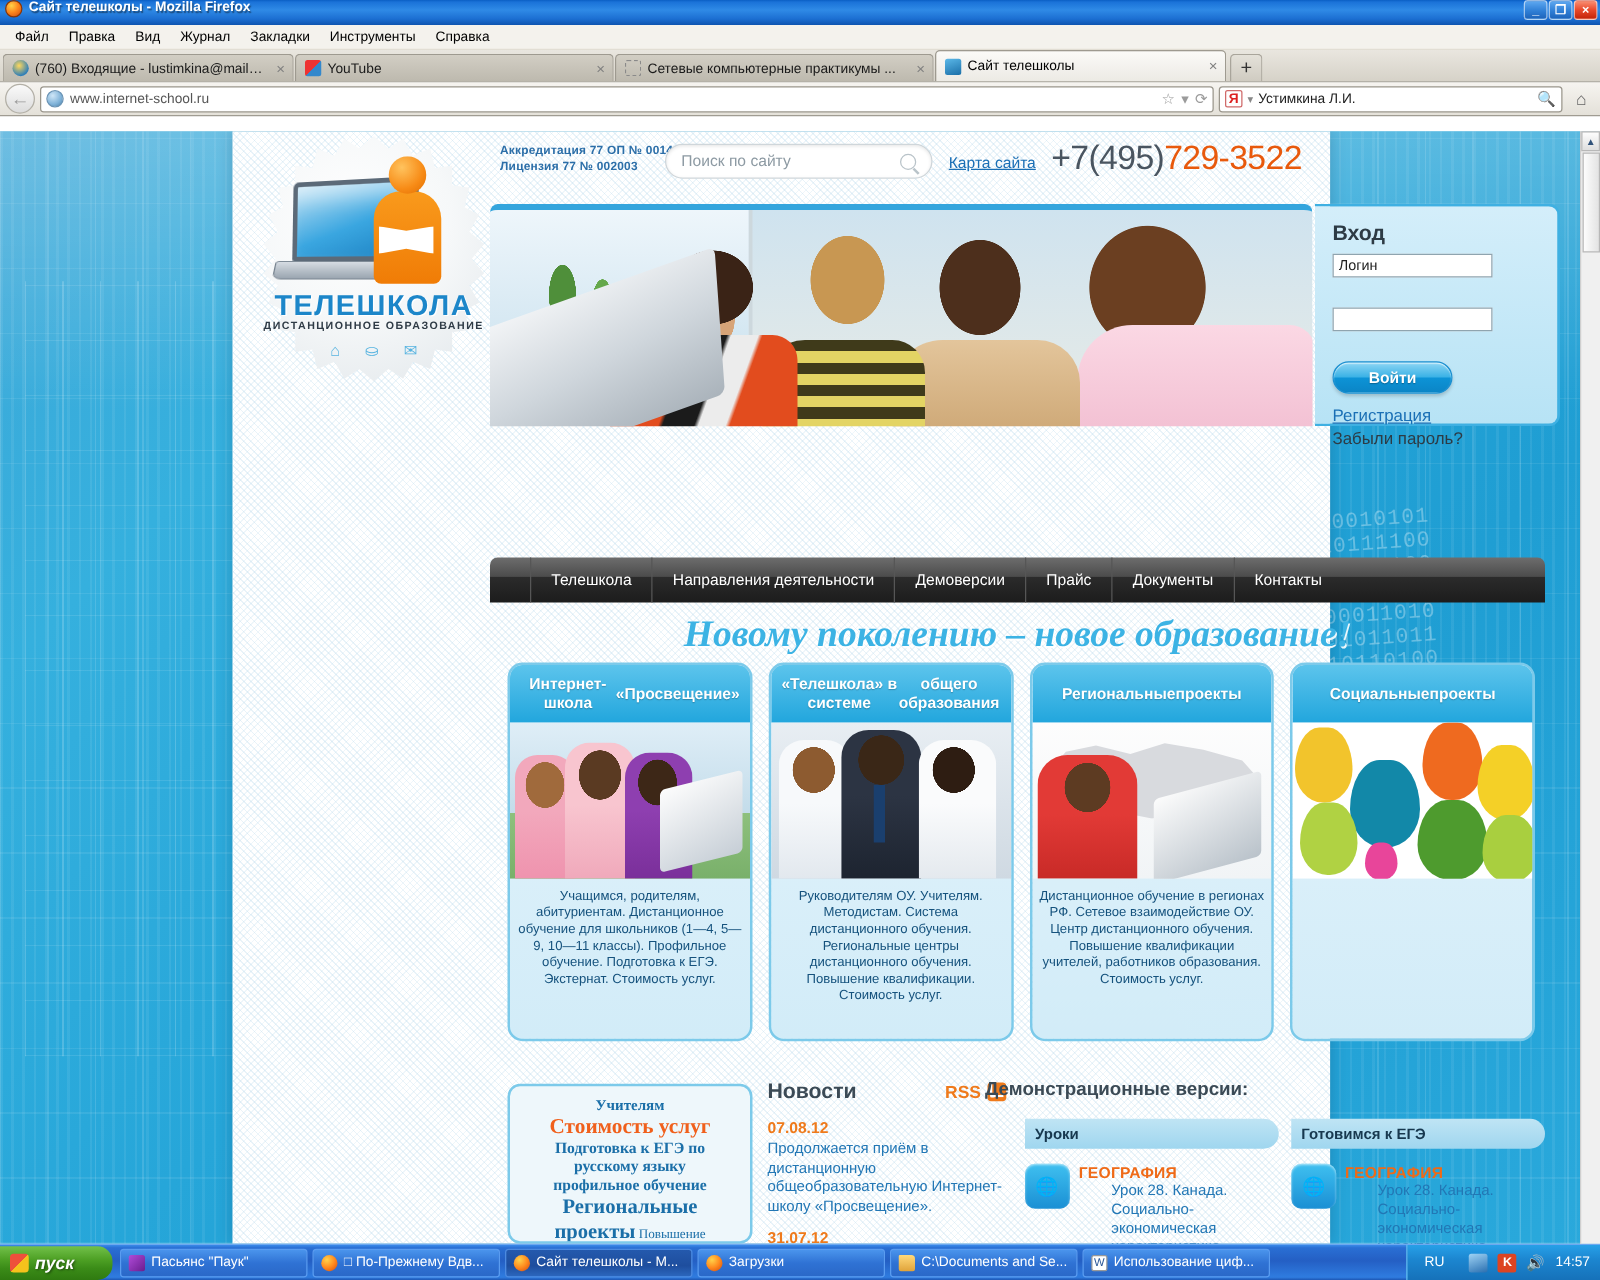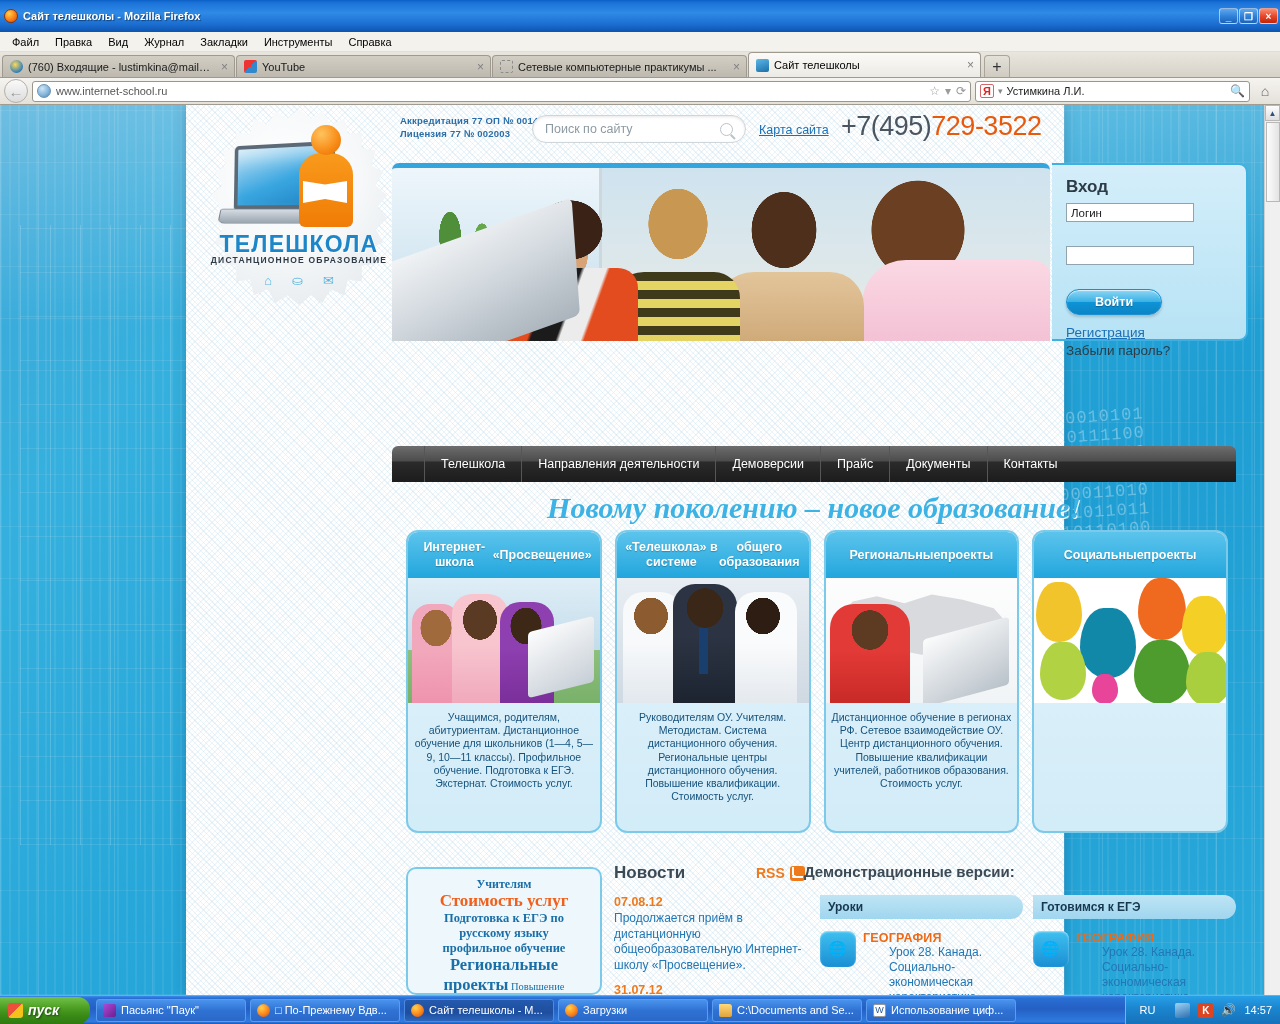--- a/index.html
+++ b/index.html
@@ -6,23 +6,23 @@
   html, body {
     width: 1280px; height: 1024px;
     overflow: hidden;
     font-family: "Liberation Sans", sans-serif;
     background: #fff;
   }
   
   #app { position: relative; width: 1280px; height: 1024px; }
 
   .titlebar {
-    height: 32px;
+    height: 20px;
     background: linear-gradient(180deg,#0b5fc4 0%,#1a72d8 8%,#2f8ae6 40%,#1c6fd2 75%,#0d54b0 100%);
-    display: flex; align-items: center;
+    display: flex; align-items: flex-start;
     padding-left: 4px;
     color: #fff;
   }
   .titlebar .ffico {
     width: 14px; height: 14px; border-radius: 50%;
     background: radial-gradient(circle at 35% 30%, #ffd24a 0%, #ff8a1e 45%, #d1470d 100%);
     border: 1px solid #8a3505;
     margin-right: 5px; flex: 0 0 auto;
   }
   .titlebar .ttl {
@@ -475,21 +475,21 @@
   .rssico::before{content:"";position:absolute;left:2.5px;bottom:2.5px;width:3.5px;height:3.5px;border-radius:50%;background:#fff;}
   .rssico::after{content:"";position:absolute;left:2.5px;bottom:2.5px;width:9px;height:9px;border:2px solid #fff;border-radius:0 0 0 2px;border-top:none;border-right:none;
     -webkit-mask: radial-gradient(circle at 0 100%, transparent 0, transparent 3px, #000 3.5px);}
   .newslist { position:absolute; left: 428px; top: 790px; width: 196px; }
   .newsitem { margin-bottom: 10px; }
   .newsdate { font-size: 12.5px; font-weight:bold; color:#ef7a1b; margin-bottom:2px;}
   .newstext { font-size: 12px; color:#2277b5; line-height: 15.5px;}
 
   
   .demohead {
-    position:absolute; left: 618px; top: 758px;
+    position:absolute; left: 602px; top: 758px;
     font-size: 15px; color:#3b4a55; font-weight: bold; text-align: right;
   }
   .democols { position:absolute; left: 634px; top: 790px; width: 416px; display:flex; gap: 10px;}
   .democol { width: 203px; }
   .demotitle {
     height: 24px; border-radius: 0 12px 12px 0;
     background: linear-gradient(180deg,#bfe4f4 0%,#9fd6ef 100%);
     display:flex; align-items:center; padding-left: 8px;
     font-size: 12px; font-weight:bold; color:#17384f;
   }

